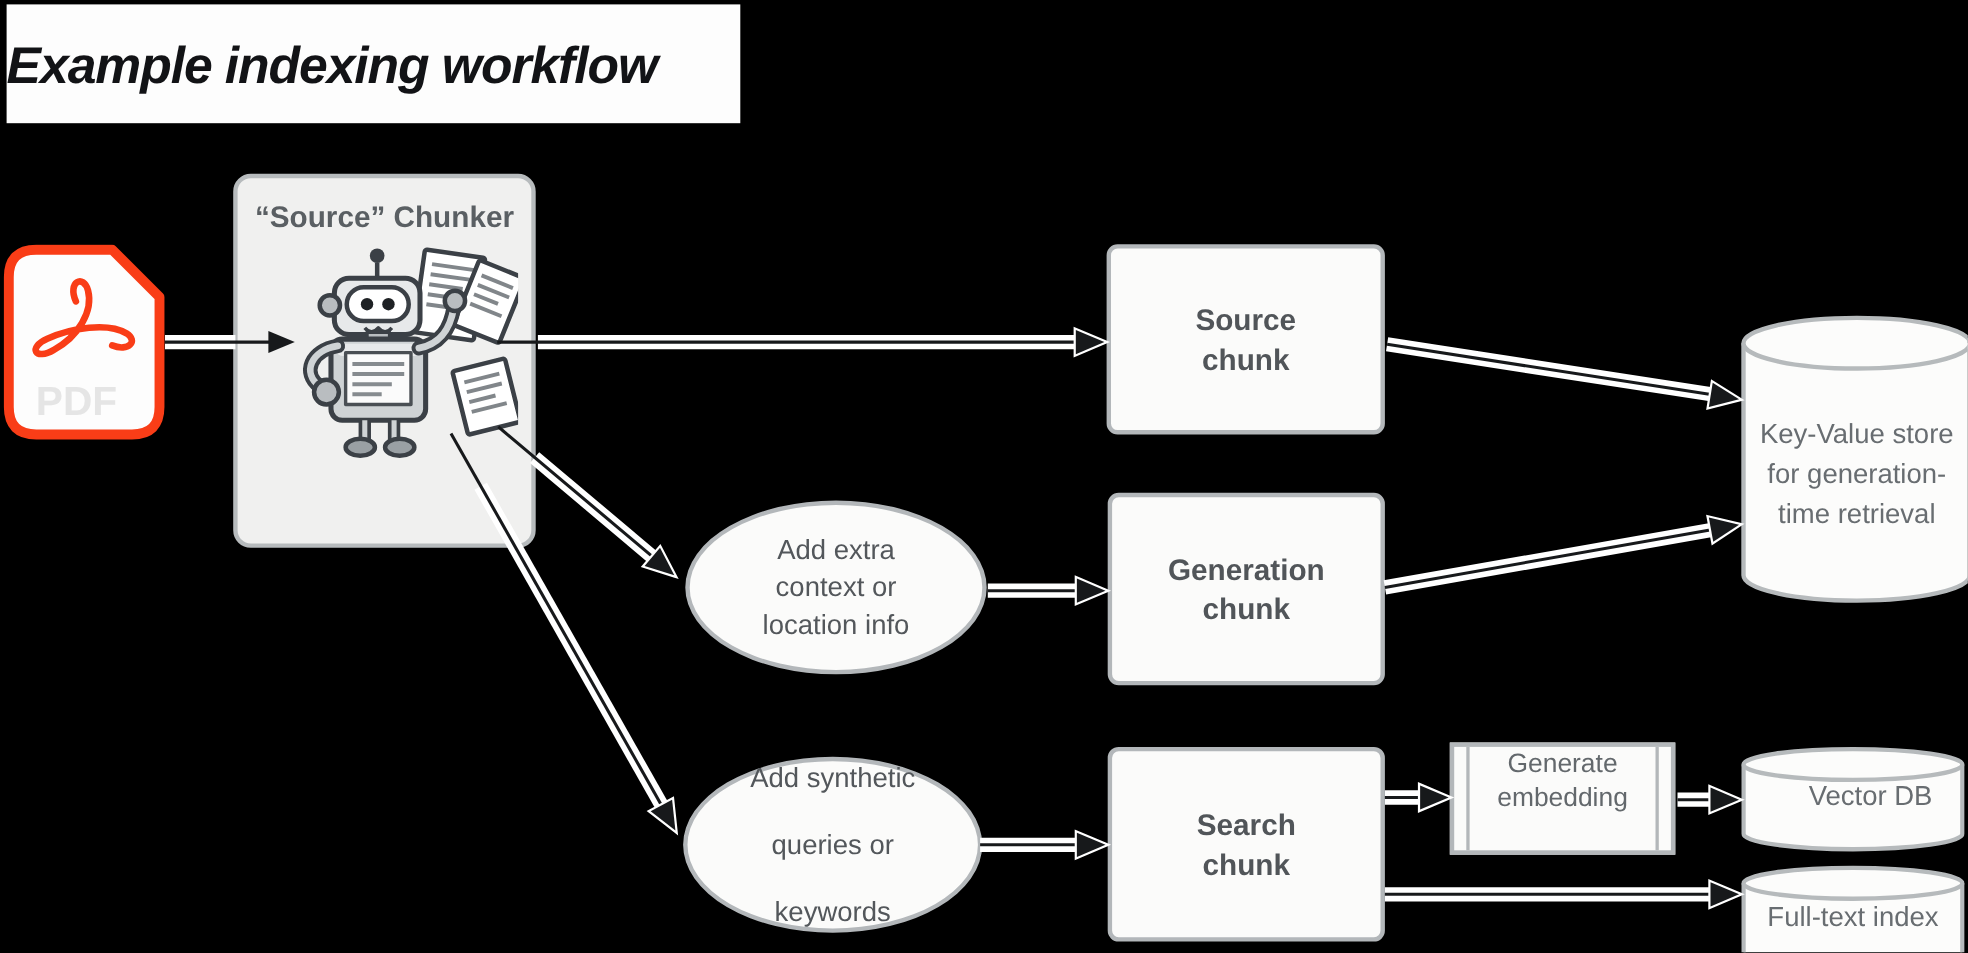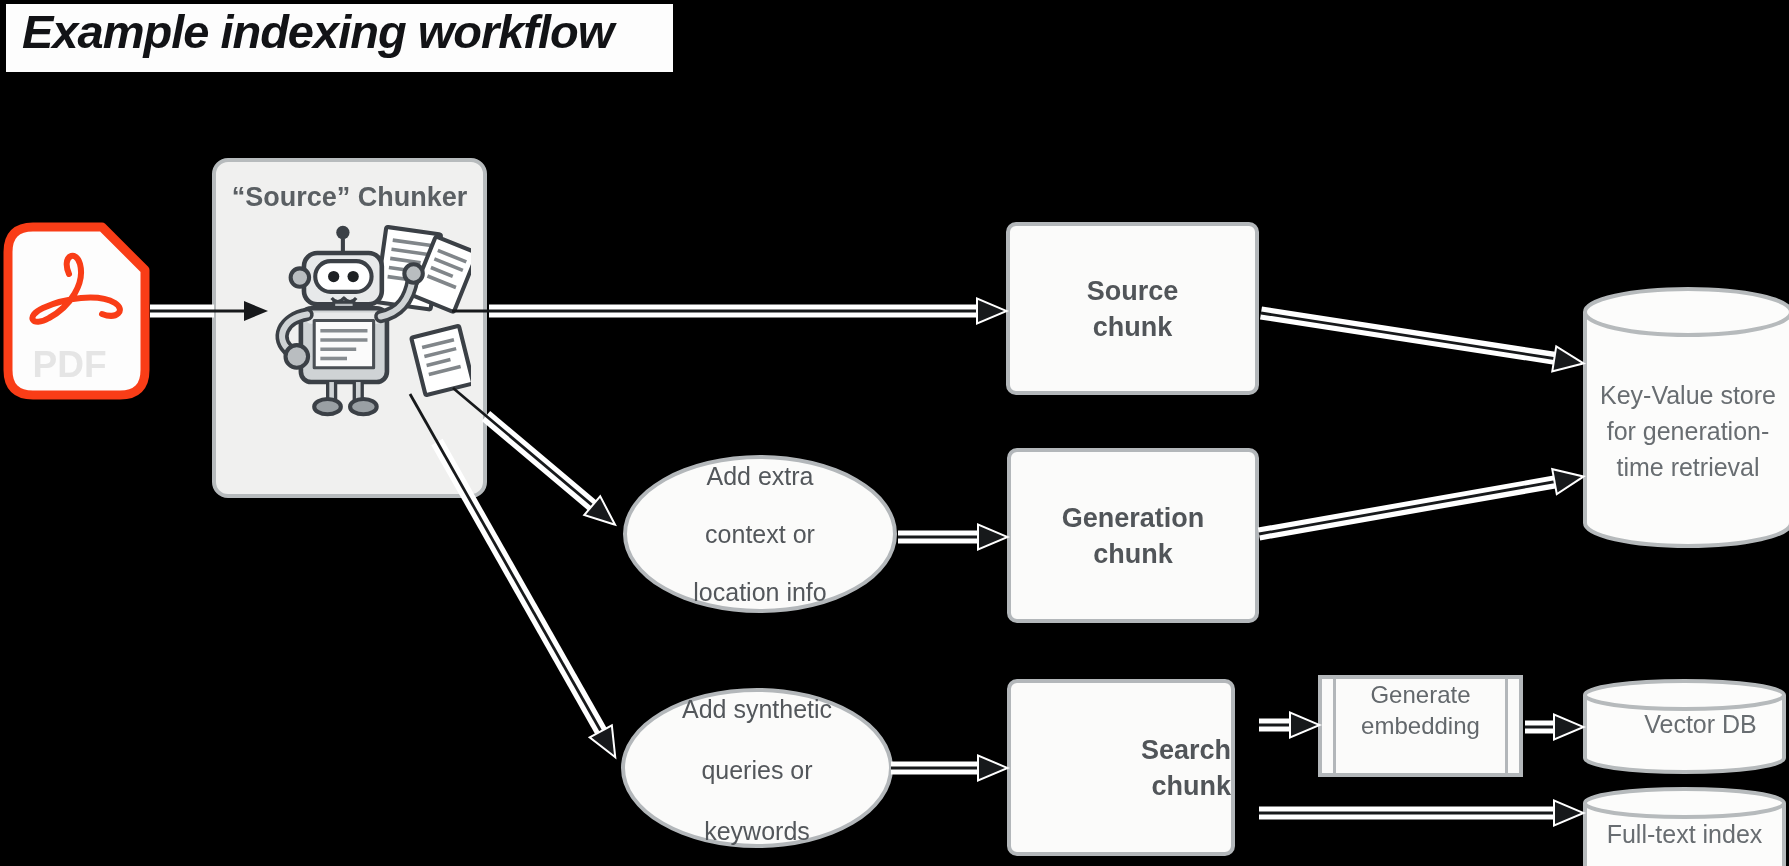--- a/index.html
+++ b/index.html
@@ -2,43 +2,43 @@
 <html><head>
 <meta charset="utf-8">
 <style>
   html,body{margin:0;padding:0;background:#000;}
   .canvas{
     position:relative;width:1789px;height:866px;background:#000;overflow:hidden;
     font-family:"Liberation Sans",sans-serif;
   }
   .node{position:absolute;box-sizing:border-box;}
   
-  .title-box{left:6px;top:4px;width:667px;height:68px;background:#fdfdfd;
-    display:flex;padding-left:16px;}
+  .title-box{left:6px;top:4px;width:667px;height:108px;background:#fdfdfd;
+    display:flex;align-items:center;padding-left:0;}
   .title-box span{font-size:47px;font-weight:bold;font-style:italic;color:#121316;letter-spacing:-1px;}
   
   .pdf-node{left:3px;top:222px;width:147px;height:178px;}
   .pdf-node svg{position:absolute;left:0;top:0;}
   .pdf-label{position:absolute;left:0;right:14px;bottom:14px;text-align:center;
     font-size:37px;font-weight:bold;color:#e5e5e5;}
   
   .chunker-node{left:212px;top:158px;width:275px;height:340px;background:#f0f0ef;
     border:4px solid #b7bbbd;border-radius:16px;}
   .chunker-title{margin-top:20px;text-align:center;font-size:27px;font-weight:bold;color:#5a5f63;}
   .robot-svg{position:absolute;left:50px;top:50px;}
   
   .chunk-box{background:#fbfbfa;border:4px solid #b3b7ba;border-radius:10px;
     display:flex;flex-direction:column;align-items:center;justify-content:center;
     font-size:27px;font-weight:bold;color:#515559;line-height:36px;text-align:center;}
   .box-source{left:1006px;top:222px;width:253px;height:173px;}
   .box-generation{left:1007px;top:448px;width:252px;height:175px;}
-  .box-search{left:1007px;top:679px;width:228px;height:177px;align-items:flex-end;}
+  .box-search{left:1007px;top:679px;width:252px;height:177px;}
   
   .ellipse{background:#fbfbfa;border:4px solid #b3b7ba;border-radius:50%;
-    display:flex;flex-direction:column;align-items:center;justify-content:space-between;
+    display:flex;flex-direction:column;align-items:center;justify-content:center;
     font-size:25px;color:#53575b;line-height:34px;text-align:center;}
   .ellipse-context{left:623px;top:455px;width:274px;height:158px;}
   .ellipse-synthetic{left:621px;top:688px;width:272px;height:160px;gap:27px;}
   
   .embed-box{left:1318px;top:675px;width:205px;height:102px;background:#fbfbfa;
     border:4px solid #b3b7ba;display:flex;flex-direction:column;align-items:center;justify-content:flex-start;
     font-size:24px;color:#63686c;line-height:31px;text-align:center;}
   .embed-box .vbar{position:absolute;top:0;bottom:0;width:3px;background:#b3b7ba;}
   .embed-box .vbar.l{left:11px;} .embed-box .vbar.r{right:11px;}
   

